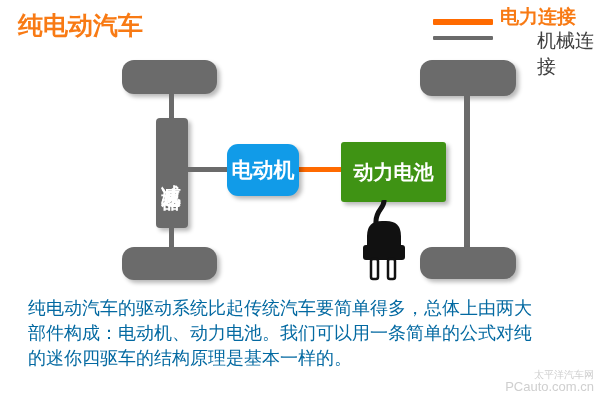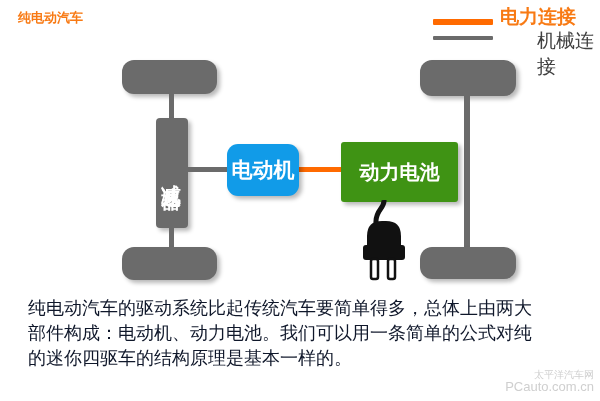--- a/index.html
+++ b/index.html
@@ -3,21 +3,21 @@
 <meta charset="utf-8">
 <style>
   html,body{margin:0;padding:0;background:#fff;}
   #stage{
     position:relative;width:600px;height:401px;background:#ffffff;
     font-family:"Liberation Sans","DejaVu Sans",sans-serif;overflow:hidden;
   }
   .abs{position:absolute;}
 
   
-  #page-title{left:18px;top:9px;font-size:13px;font-weight:bold;color:#f87a14;}
+  #page-title{left:18px;top:9px;font-size:25px;font-weight:bold;color:#f87a14;}
   .legend-line{height:6px;border-radius:1px;}
   #legend-electric-line{left:433px;top:19px;width:60px;background:#ff6a00;}
   #legend-mechanical-line{left:433px;top:36px;width:60px;height:4px;background:#6b6b6b;}
   #legend-electric-label{left:500px;top:4px;font-size:19px;font-weight:bold;color:#f87a14;}
   #legend-mechanical-label{left:497px;top:28px;font-size:19px;color:#404040;margin-left:40px;}
 
   
   .gray-part{background:#6b6b6b;box-shadow:3px 3px 4px rgba(0,0,0,0.28);}
   .wheel{border-radius:12px;}
   #wheel-front-left{left:122px;top:60px;width:95px;height:34px;}
@@ -28,31 +28,31 @@
   #shaft-left-top{left:169px;top:92px;width:5px;height:28px;}
   #shaft-left-bottom{left:169px;top:226px;width:5px;height:23px;}
   #shaft-right{left:464px;top:94px;width:6px;height:155px;}
 
   
   .node{display:flex;align-items:center;justify-content:center;color:#fff;
         font-weight:bold;box-shadow:3px 3px 4px rgba(0,0,0,0.28);border-radius:3px;}
   #reducer-box{left:156px;top:118px;width:32px;height:110px;font-size:20px;
         writing-mode:vertical-rl;text-orientation:upright;letter-spacing:3px;border-radius:4px;}
   #motor-box{left:227px;top:144px;width:72px;height:52px;background:#119be8;font-size:21px;border-radius:11px;}
-  #battery-box{left:341px;top:142px;width:117px;height:60px;background:#3f9314;font-size:20px;}
+  #battery-box{left:341px;top:142px;width:105px;height:60px;background:#3f9314;font-size:20px;}
 
   
   #link-reducer-motor{left:188px;top:167px;width:39px;height:5px;background:#6b6b6b;}
   #link-motor-battery{left:299px;top:167px;width:42px;height:5px;background:#ff6a00;}
 
   
   #plug{left:358px;top:200px;width:52px;height:82px;}
 
   
-  #body-text{left:28px;top:296px;width:552px;font-size:18px;line-height:25px;color:#0f172a;}
+  #body-text{left:28px;top:296px;width:552px;font-size:18px;line-height:25px;color:#0369a1;}
 
   
   #watermark{right:6px;bottom:6px;text-align:right;color:#cfcfcf;line-height:1.15;}
   #watermark .wm1{font-size:10px;}
   #watermark .wm2{font-size:13px;}
 </style>
 </head>
 <body>
 
 <div id="stage">

